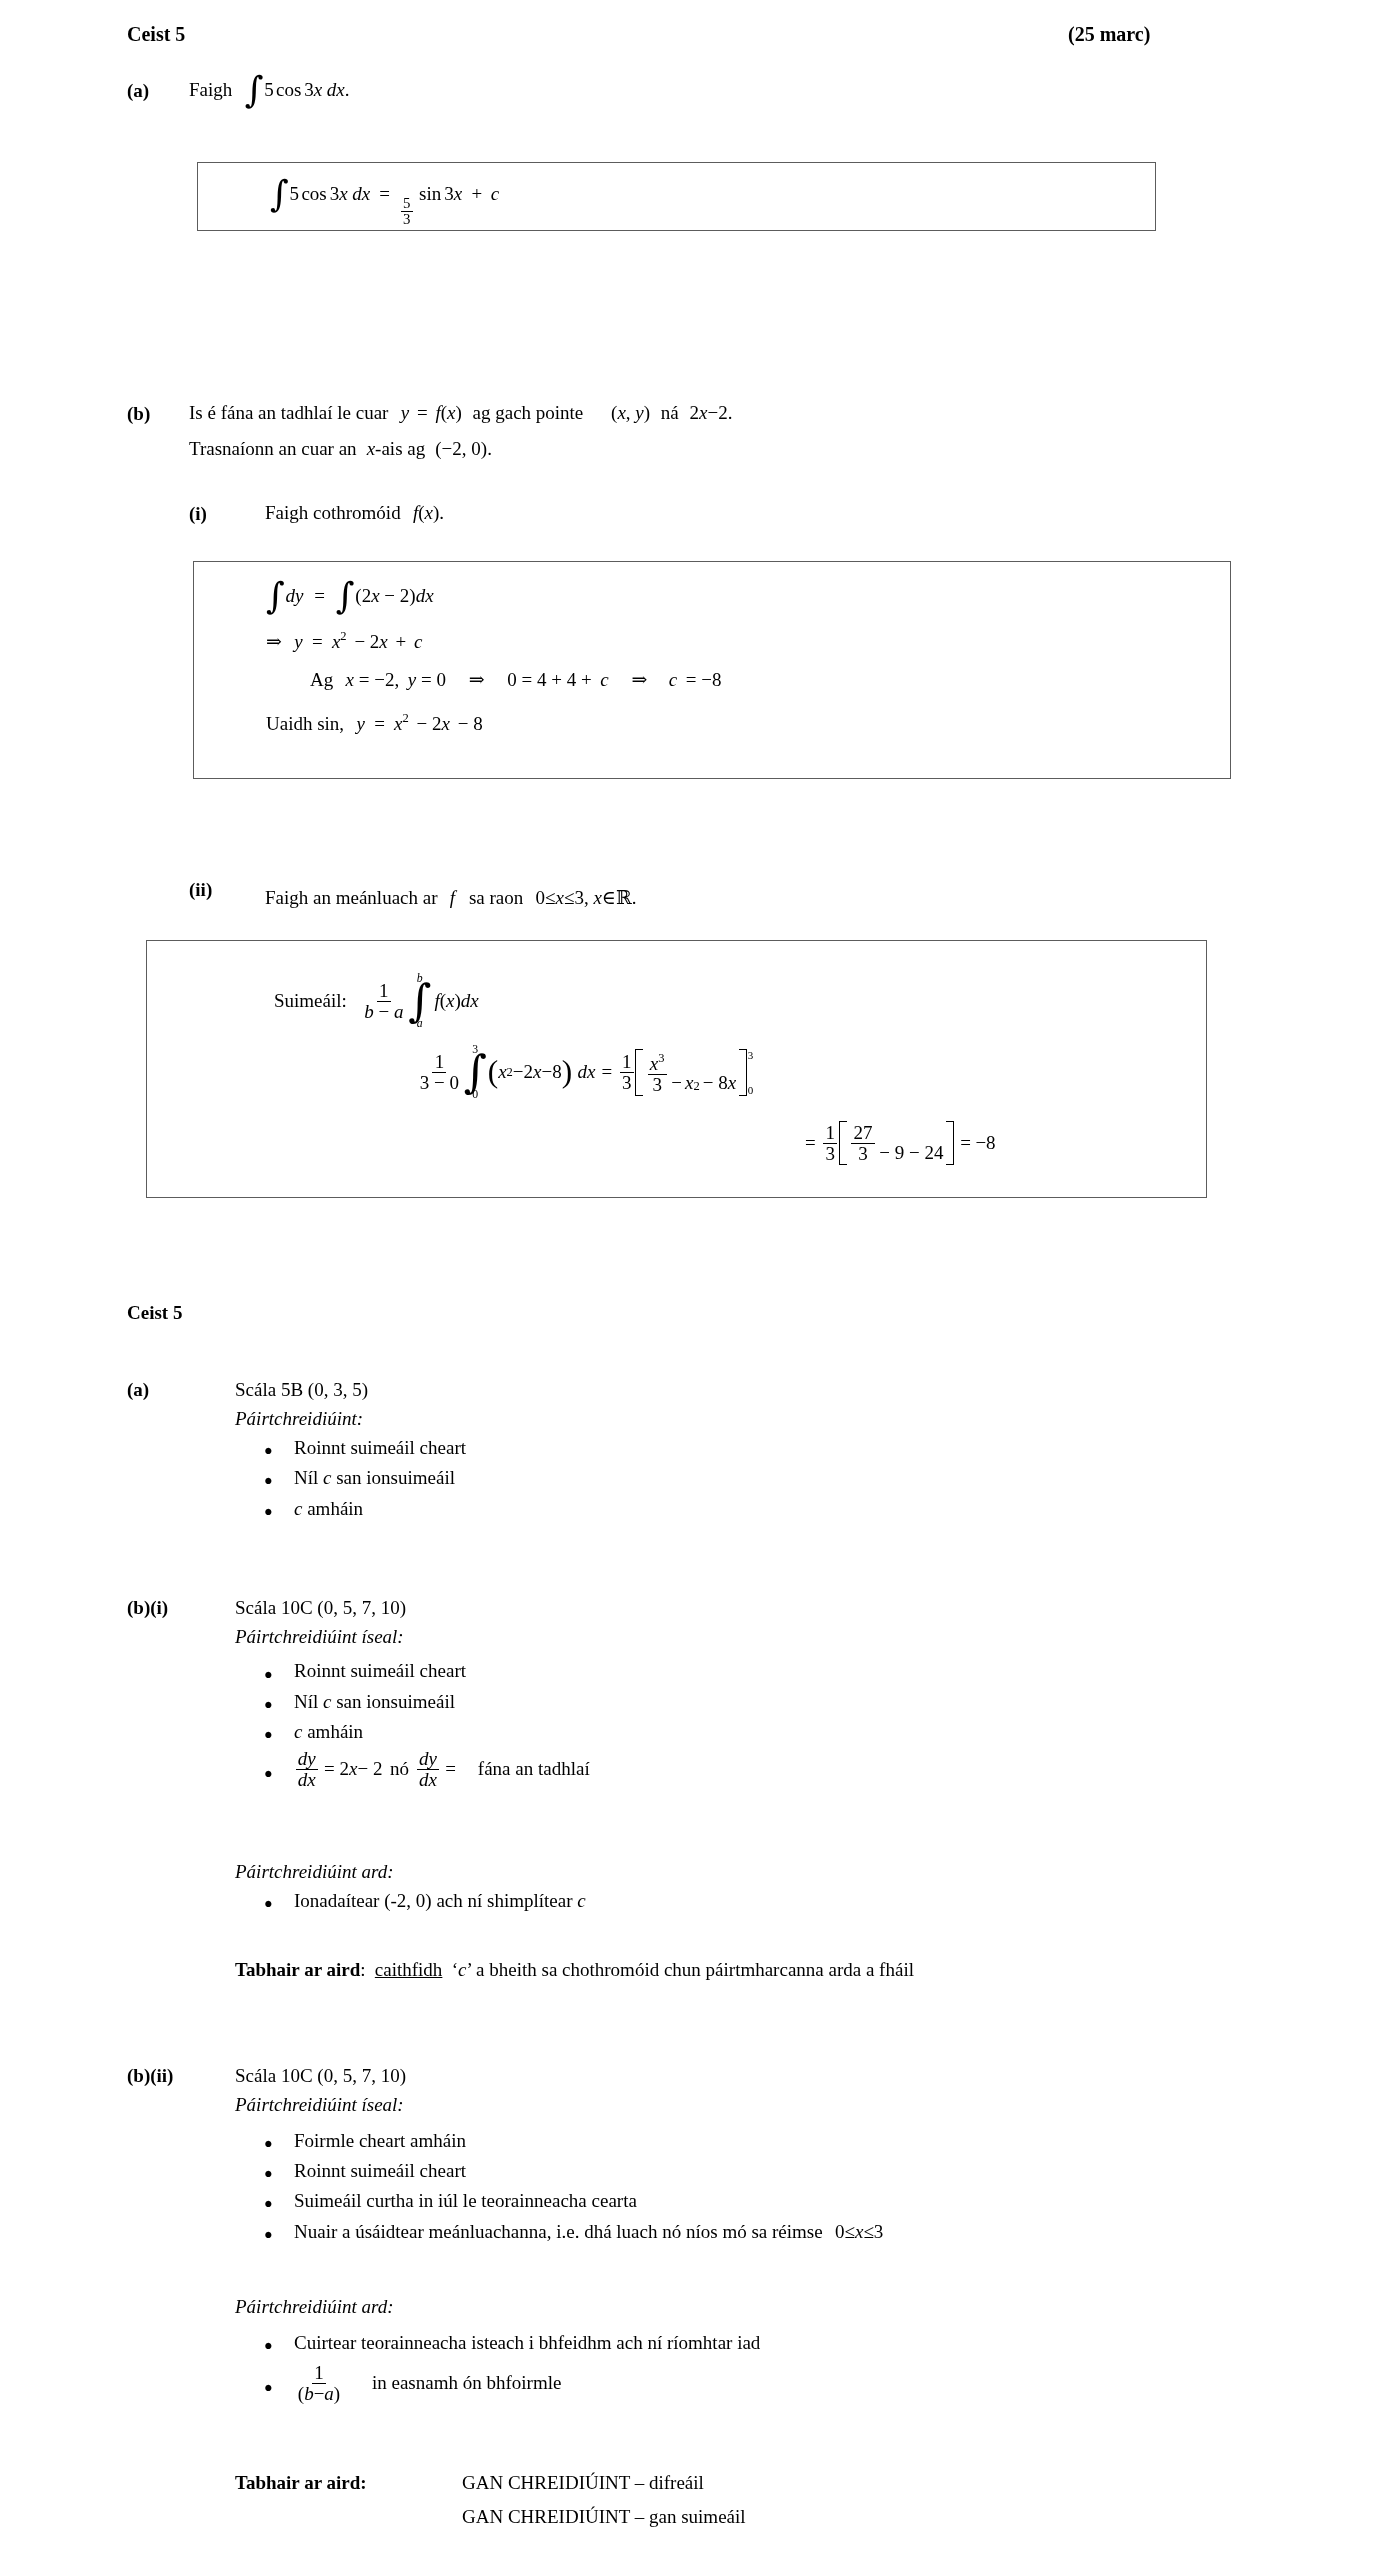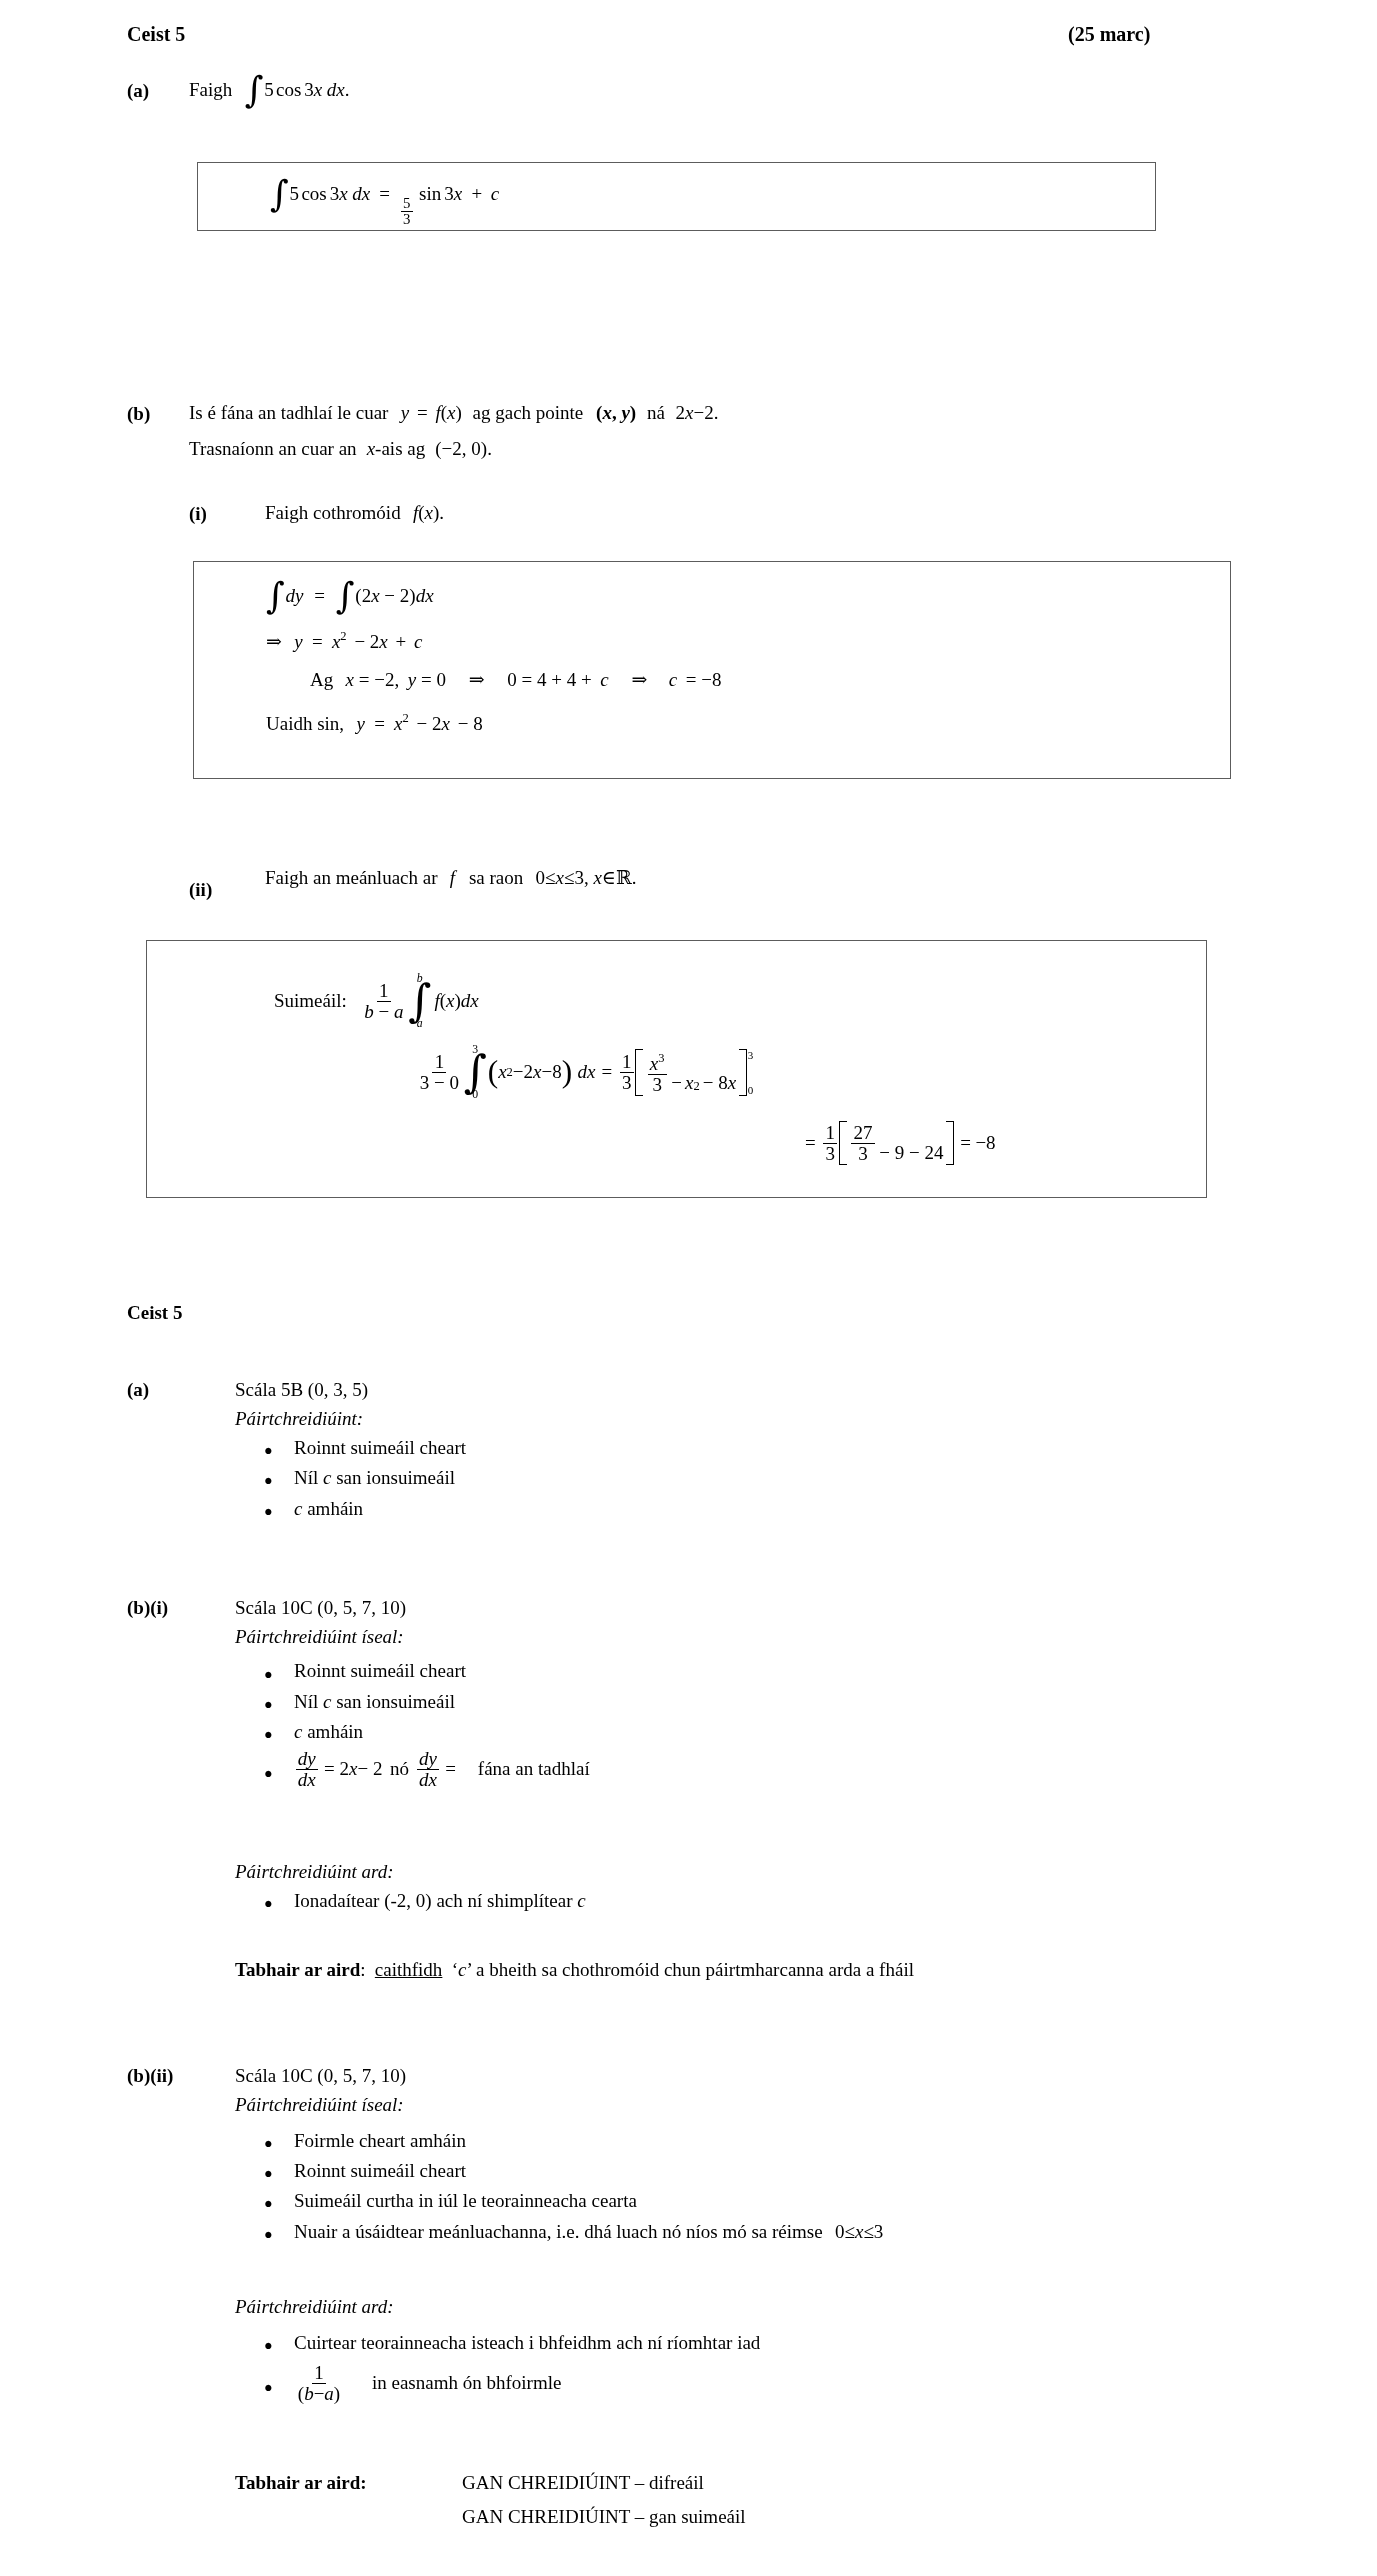--- a/index.html
+++ b/index.html
@@ -143,21 +143,21 @@
   <div class="abs bold" style="left:127px; top:403px; font-size:19px;">(b)</div>
 
   <div class="abs math" style="left:189px; top:402px; font-size:19px;">
     <span>Is é fána an tadhlaí le cuar</span>
     <span style="margin-left:7.6px;">
       <span class="mi">y</span>
       <span class="mr" style="margin:0 3px;">=</span>
       <span class="mi">f</span><span class="mr">(<span class="mi">x</span>)</span>
     </span>
     <span style="margin-left:6px;">ag gach pointe</span>
-    <span class="mr" style="margin-left:8px;font-weight:bold;">(<span class="mi">x</span>, <span class="mi">y</span>)</span>
+    <span class="mr" style="margin-left:23px;">(<span class="mi">x</span>, <span class="mi">y</span>)</span>
     <span style="margin-left:6px;">ná</span>
     <span class="mr" style="margin-left:6px;">2<span class="mi">x</span>−2.</span>
   </div>
 
   <div class="abs math" style="left:189px; top:438px; font-size:19px;">
     <span>Trasnaíonn an cuar an</span>
     <span class="mi" style="margin-left:5.3px;">x</span><span>-ais ag</span>
     <span class="mr" style="margin-left:5.3px;">(−2, 0).</span>
   </div>
 
@@ -207,21 +207,21 @@
         <span class="mi">y</span>
         <span class="mr" style="margin:0 4.5px;">=</span>
         <span class="mi">x</span><sup class="expn">2</sup>
         <span class="mr" style="margin-left:3px;">− 2</span><span class="mi">x</span>
         <span class="mr" style="margin-left:3px;">− 8</span>
       </span>
     </div>
   </div>
 
   <div class="abs bold" style="left:189px; top:879px; font-size:19px;">(ii)</div>
-  <div class="abs math" style="left:265px; top:866px; font-size:19px;">
+  <div class="abs math" style="left:265px; top:886px; font-size:19px;">
     <span>Faigh an meánluach ar</span>
     <span class="mi" style="margin-left:7.6px;">f</span>
     <span style="margin-left:9px;">sa raon</span>
     <span class="mr" style="margin-left:7.6px;">0≤<span class="mi">x</span>≤3, <span class="mi">x</span>∈ℝ.</span>
   </div>
 
   <div class="box" style="left:146px; top:940px; width:1061px; height:258px;">
 
     <div class="math abs" style="left:127px; top:32px; font-size:19px; display:flex; align-items:center;">
       <span>Suimeáil:</span>

